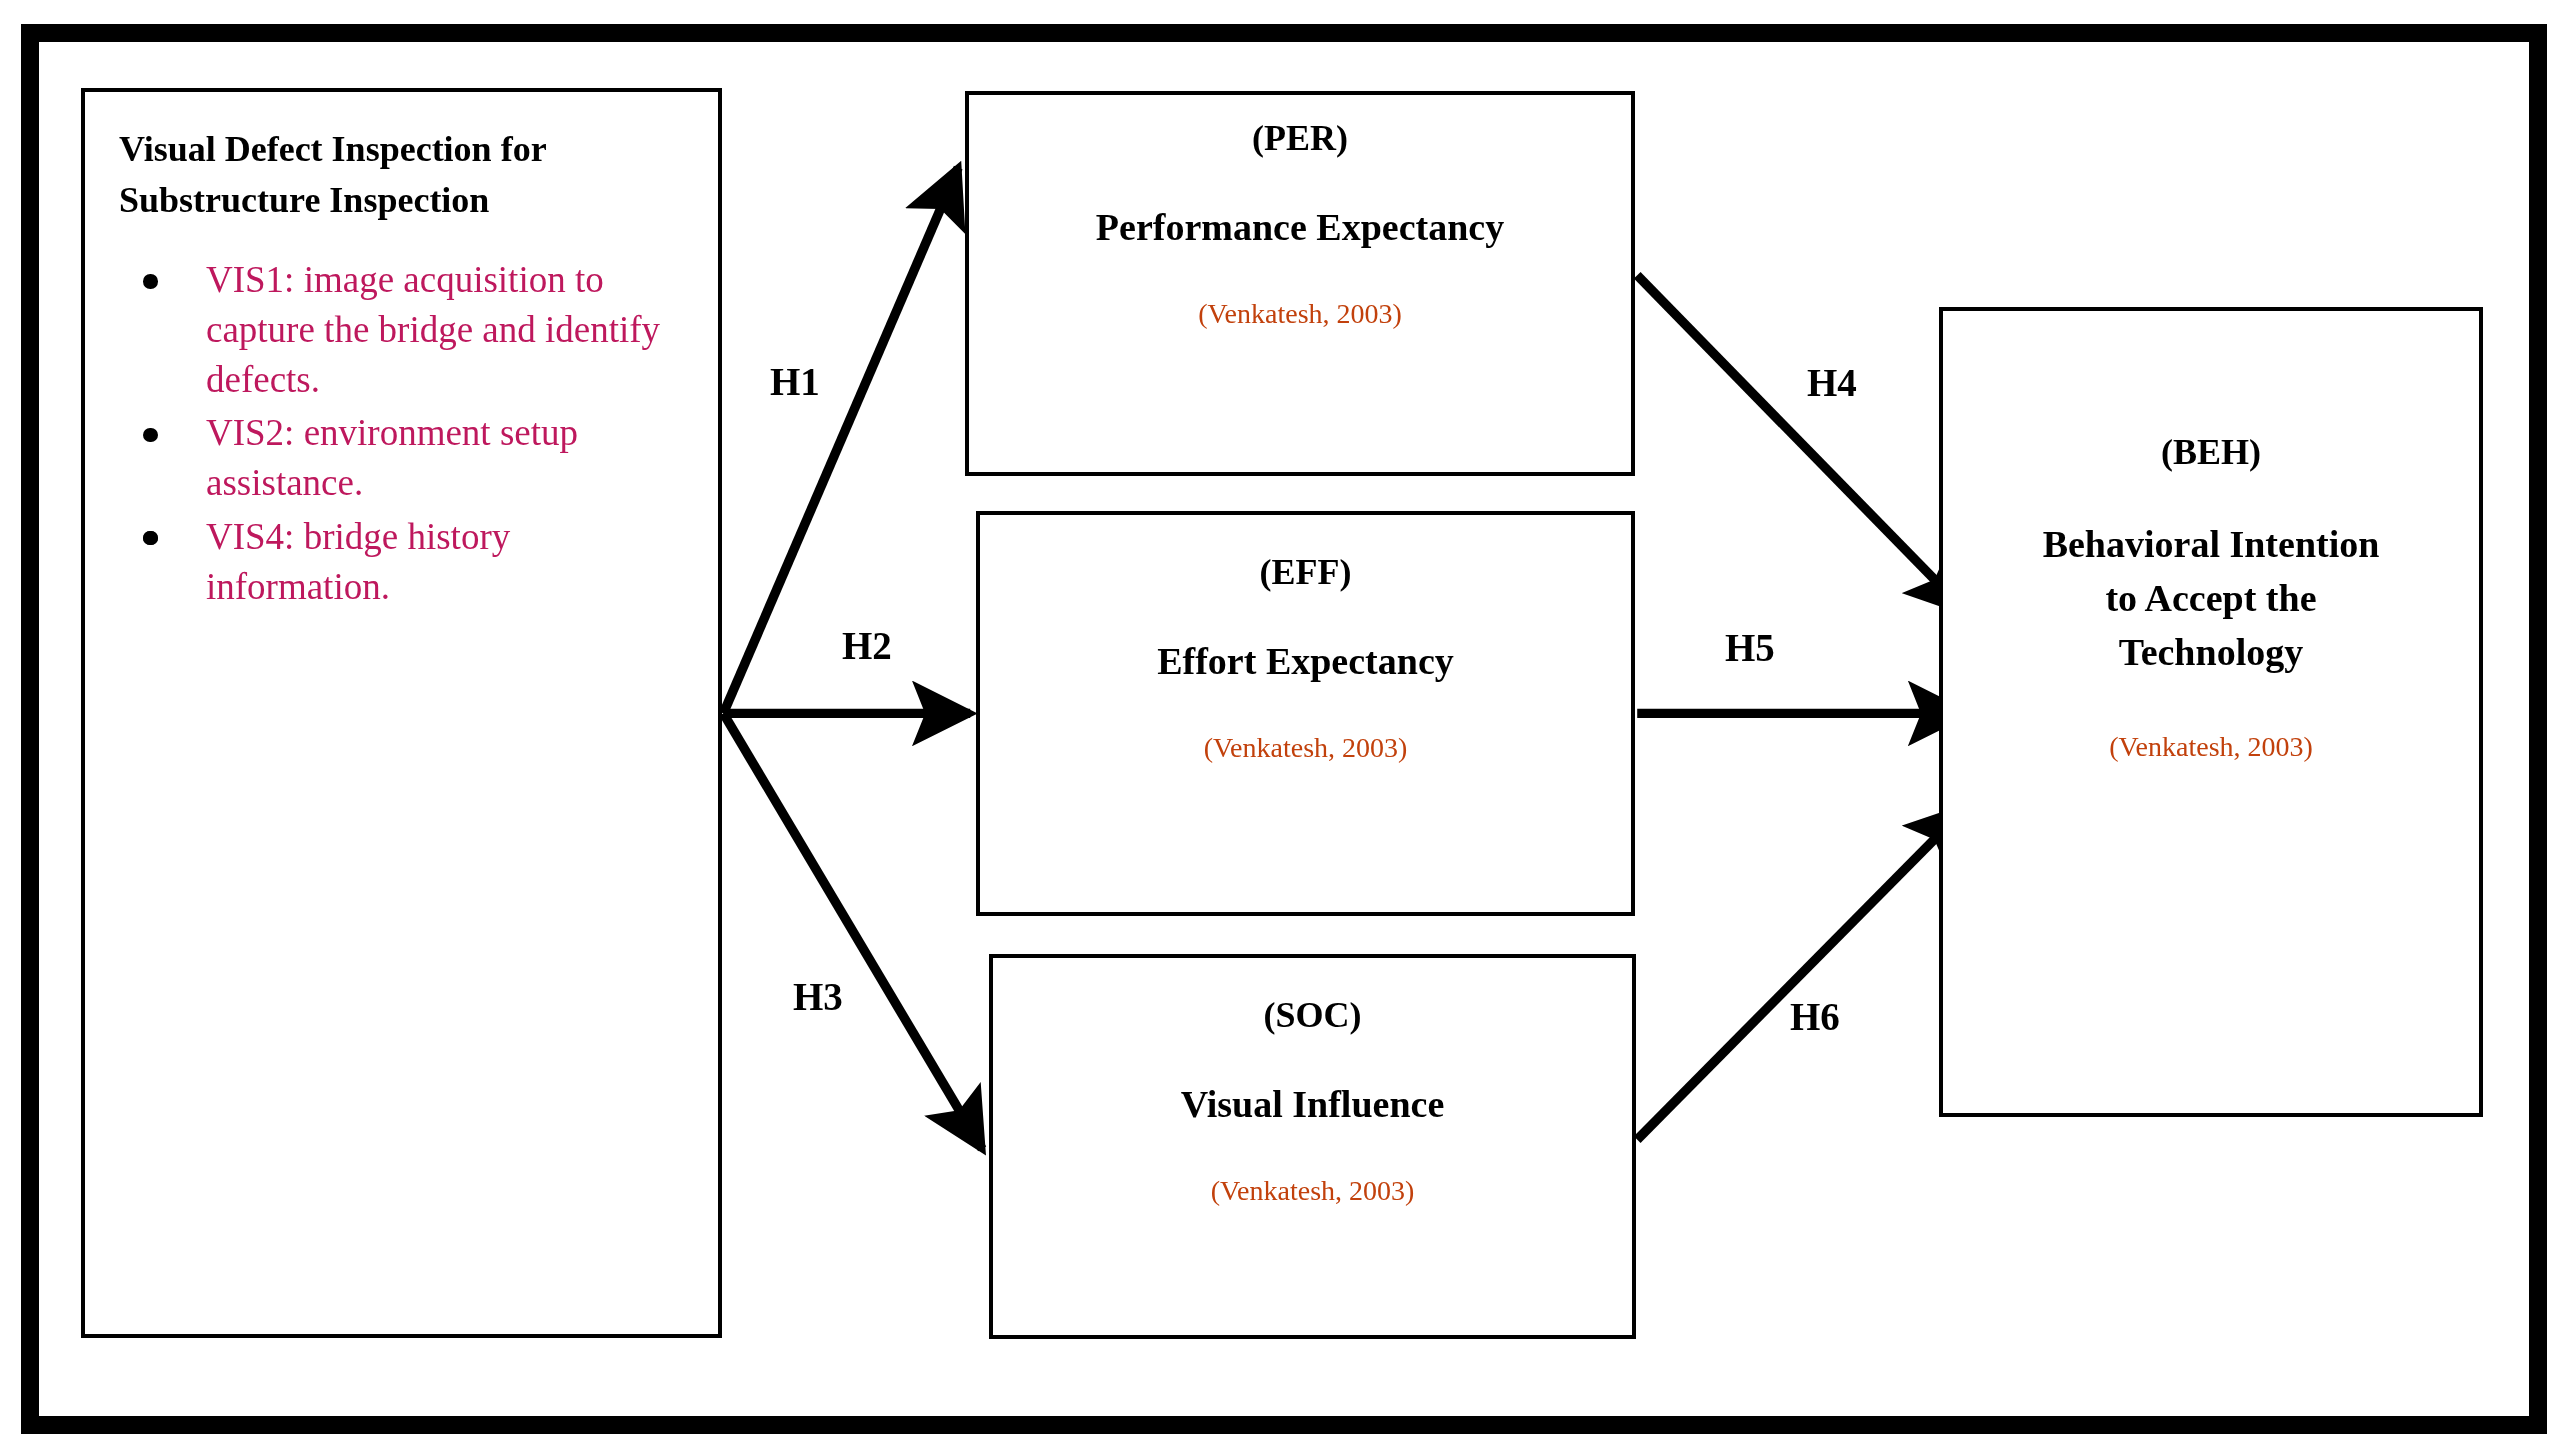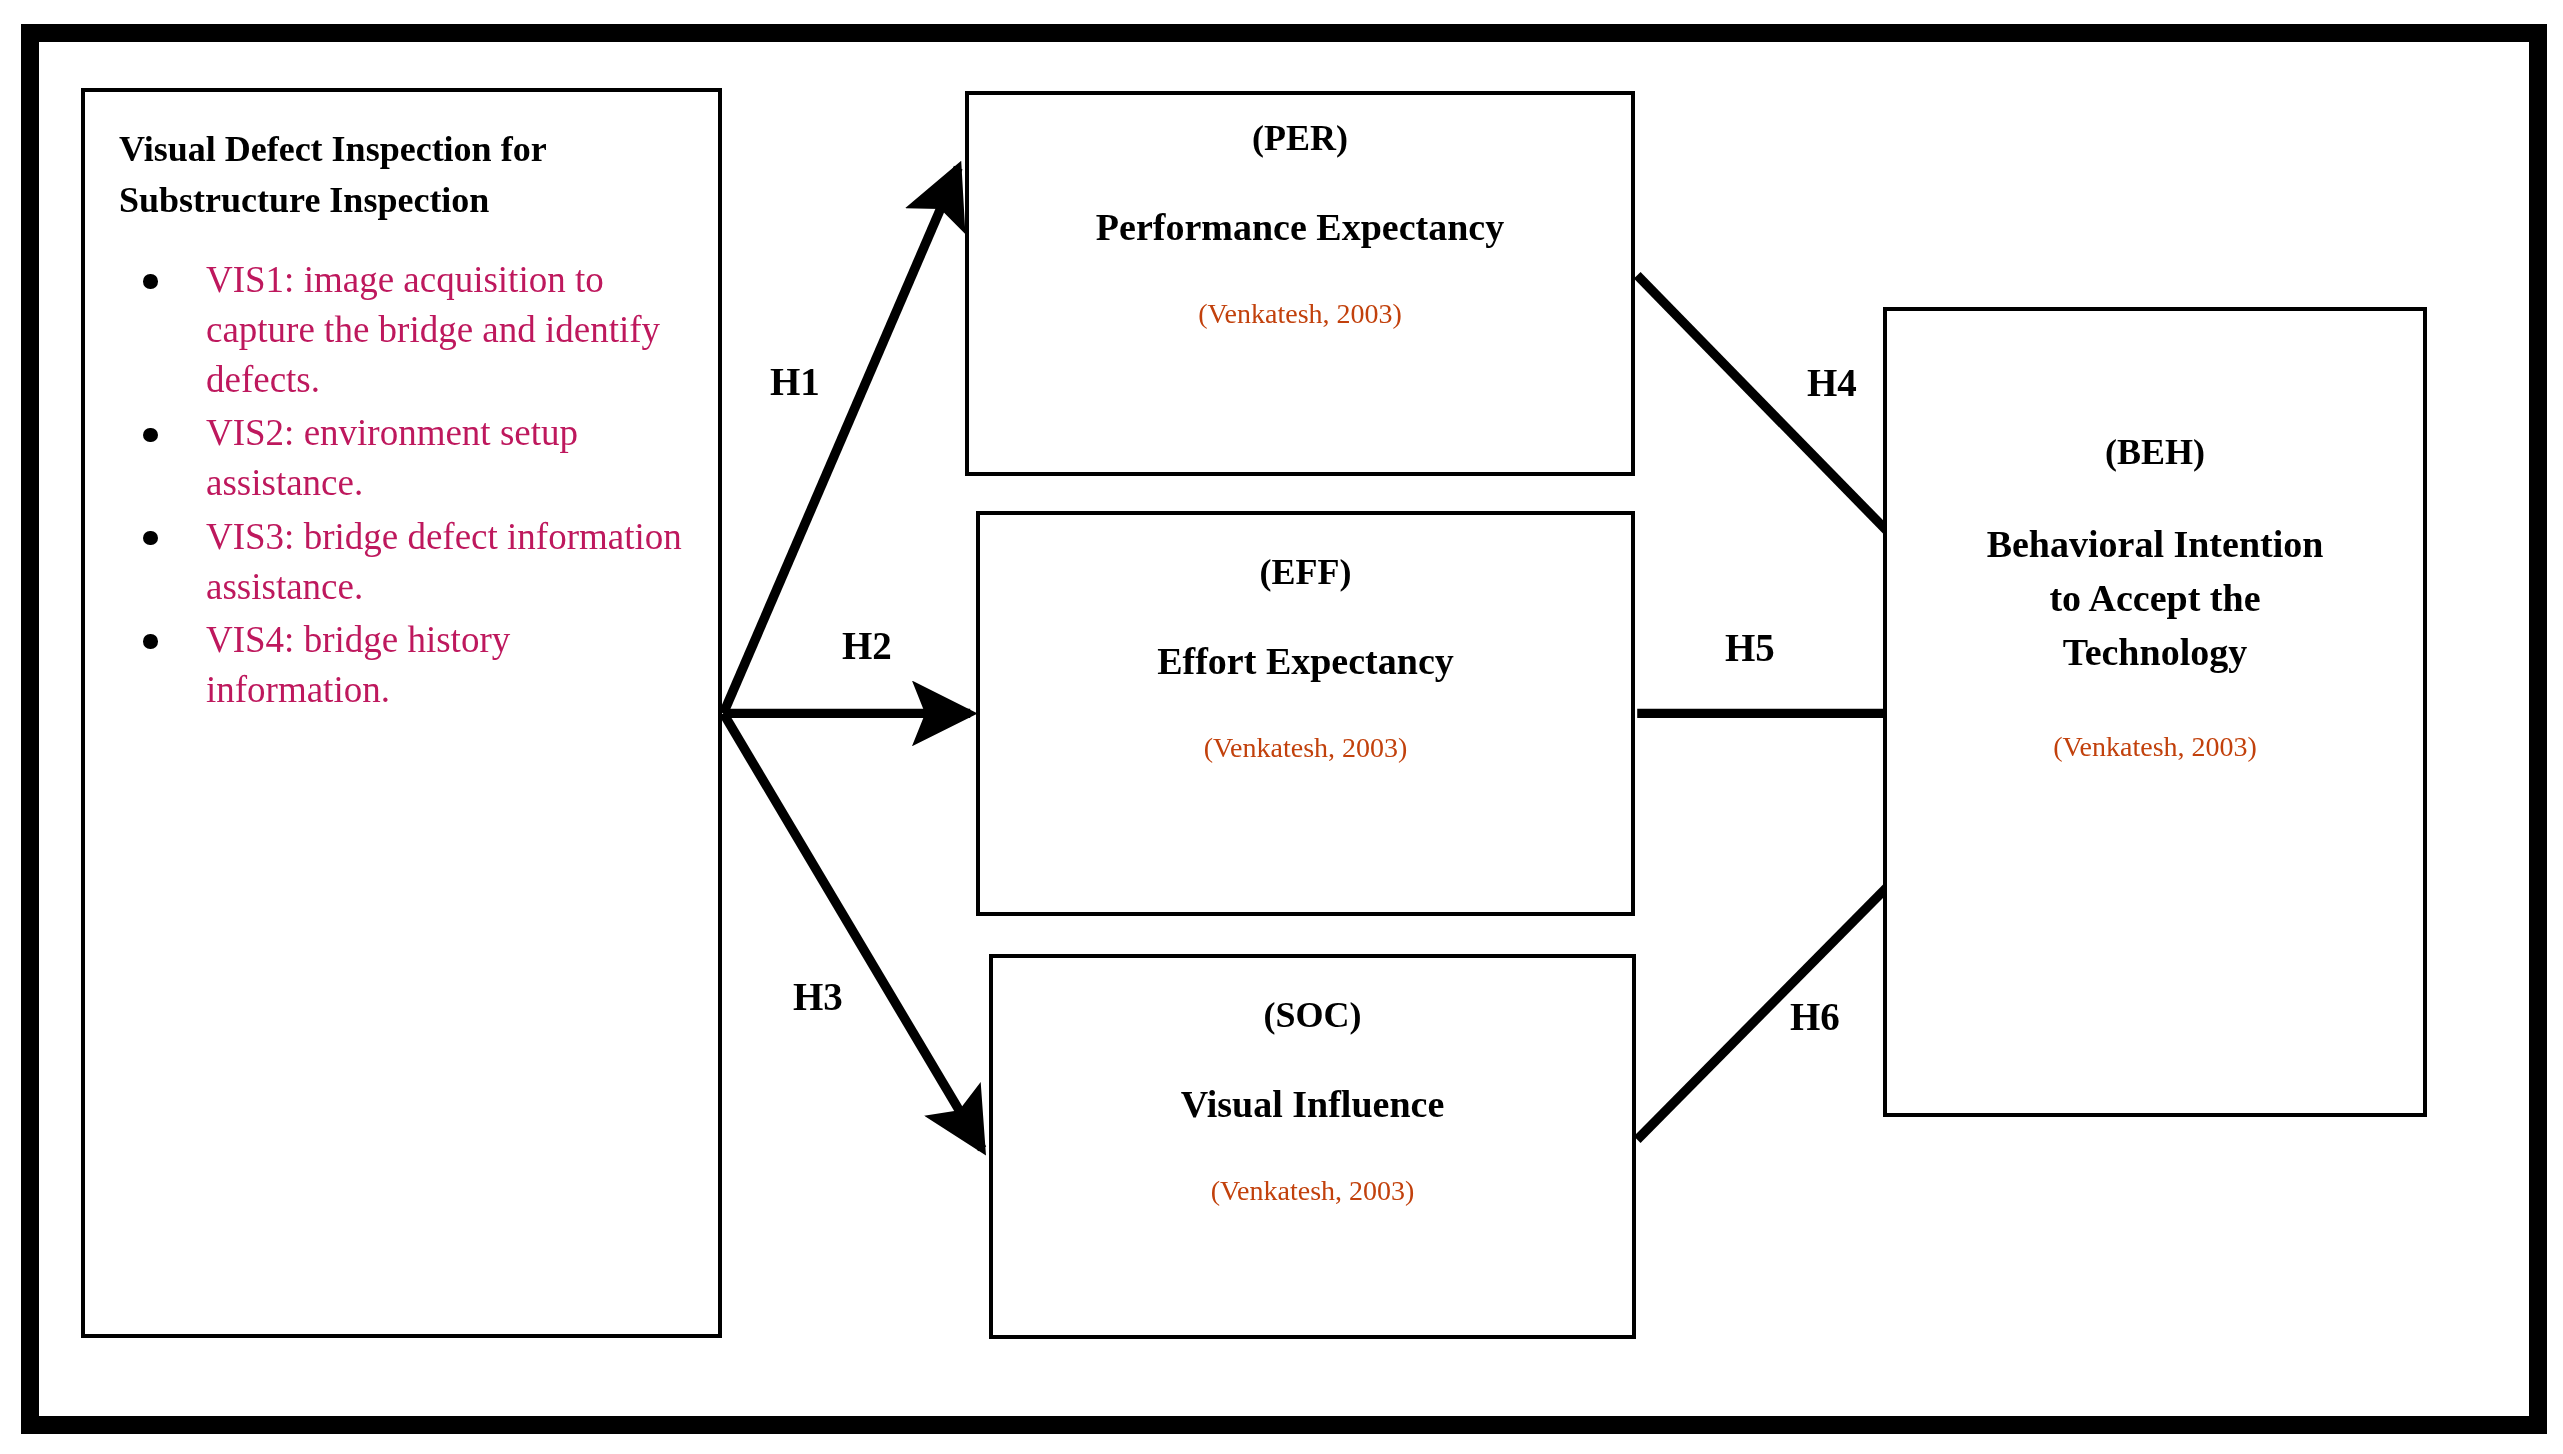--- a/index.html
+++ b/index.html
@@ -75,21 +75,21 @@
     top: 0.52em;
     width: 14.5px;
     height: 14.5px;
     background: #000;
     border-radius: 50%;
   }
   
   #box-per { left: 965px; top: 91px;  width: 670px; height: 385px; }
   #box-eff { left: 976px; top: 511px;  width: 659px; height: 405px; }
   #box-soc { left: 989px; top: 954px; width: 647px; height: 385px; }
-  #box-beh { left: 1883px; top: 307px;  width: 544px; height: 810px; }
+  #box-beh { left: 1939px; top: 307px;  width: 544px; height: 810px; }
 
   .box-inner {
     width: 100%;
     height: 100%;
     display: flex;
     flex-direction: column;
     align-items: center;
     justify-content: flex-start;
     text-align: center;
   }
@@ -184,21 +184,20 @@
       <li>
         <span class="bullet-dot"></span>
         <span>VIS1: image acquisition to capture the bridge and identify defects.</span>
       </li>
       <li>
         <span class="bullet-dot"></span>
         <span>VIS2: environment setup assistance.</span>
       </li>
       <li>
         <span class="bullet-dot"></span>
-        <span>VIS3: bridge defect information assistance.</span>
       </li>
       <li>
         <span class="bullet-dot"></span>
         <span>VIS4: bridge history information.</span>
       </li>
     </ul>
   </div>
 
   <div class="box" id="box-per">
     <div class="box-inner">

